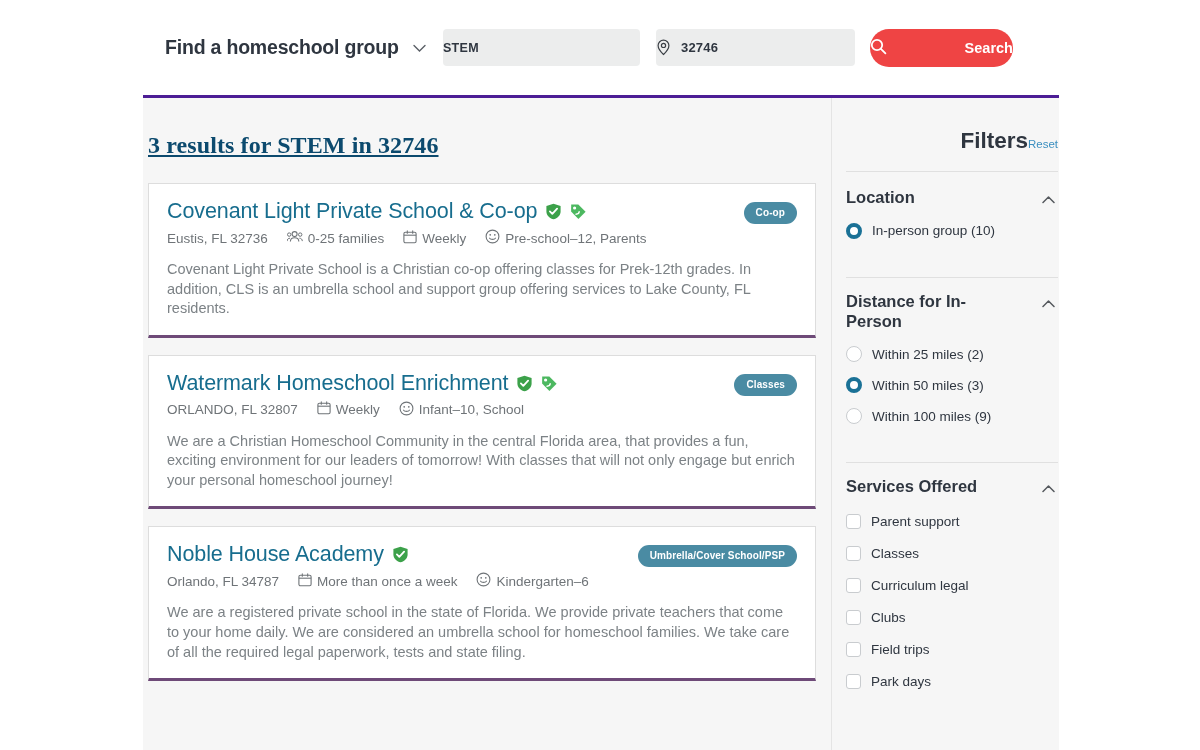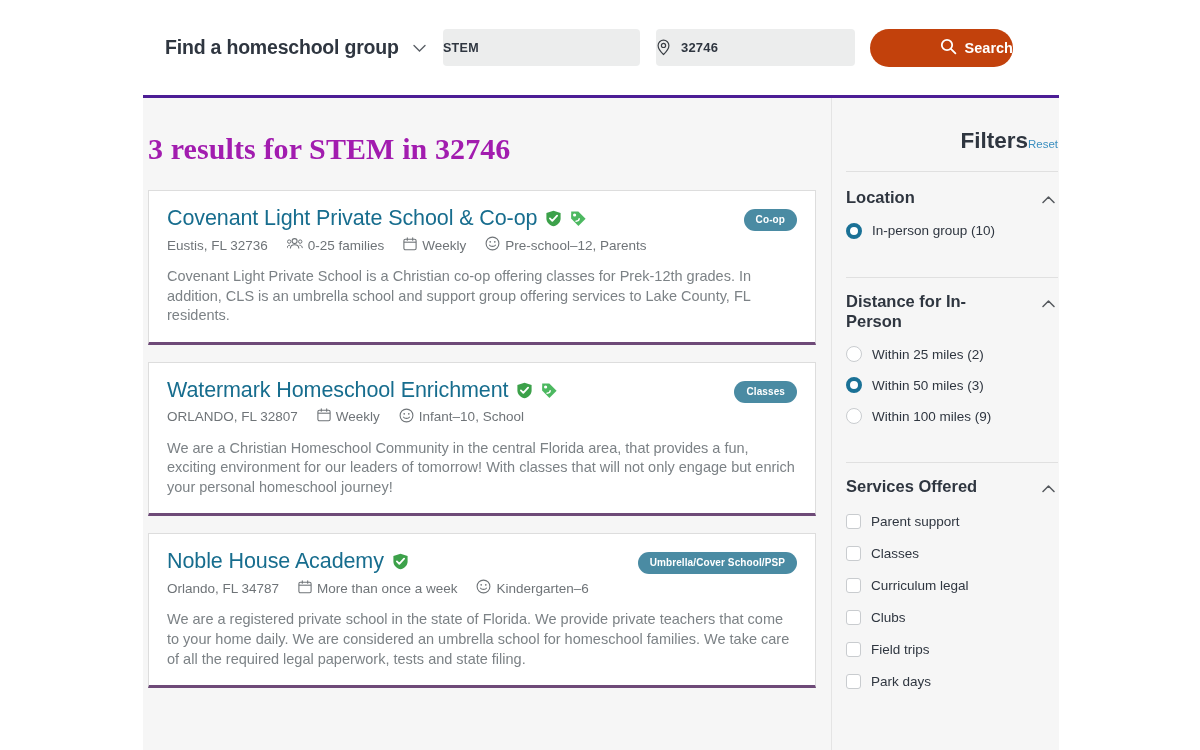--- a/index.html
+++ b/index.html
@@ -59,48 +59,49 @@
   }
   .sb-field.keyword { width: 197px; margin-left: 17px; }
   .sb-field.zip { width: 199px; margin-left: 16px; }
   .sb-field .pin { flex: 0 0 auto; margin-right: 10px; display: flex; }
   .sb-field .txt { white-space: nowrap; }
   .sb-field.zip .txt { font-weight: bold; letter-spacing: 0.2px; font-size: 13px;}
   .search-btn {
     margin-left: 15px;
     width: 143px; height: 38px;
     border-radius: 19px;
-    background: #c2410c;
+    background: #ef4444;
     color: #ffffff;
     display: flex;
     align-items: center;
-    justify-content: flex-end;
+    justify-content: space-between;
     gap: 8px;
     font-size: 14.5px;
     font-weight: bold;
     cursor: pointer;
     border: none;
   }
 
   
   .content {
     display: flex;
     align-items: flex-start;
   }
   .results-col {
     width: 688px;
     padding: 0 0 0 0;
   }
   .results-title {
     font-family: "Liberation Serif", serif;
     font-weight: bold;
-    font-size: 30px;
-    color: #a21caf;
+    font-size: 24px;
+    color: #0c4a6e;
     margin: 34px 0 0 5px;
     letter-spacing: 0.1px;
+    text-decoration: underline;
   }
 
   
   .card {
     background: #ffffff;
     border: 1px solid #dddddd;
     border-bottom: 3px solid #6e4a78;
     margin: 0 0 17px 5px;
     width: 668px;
     padding: 15px 18px 16px 18px;

